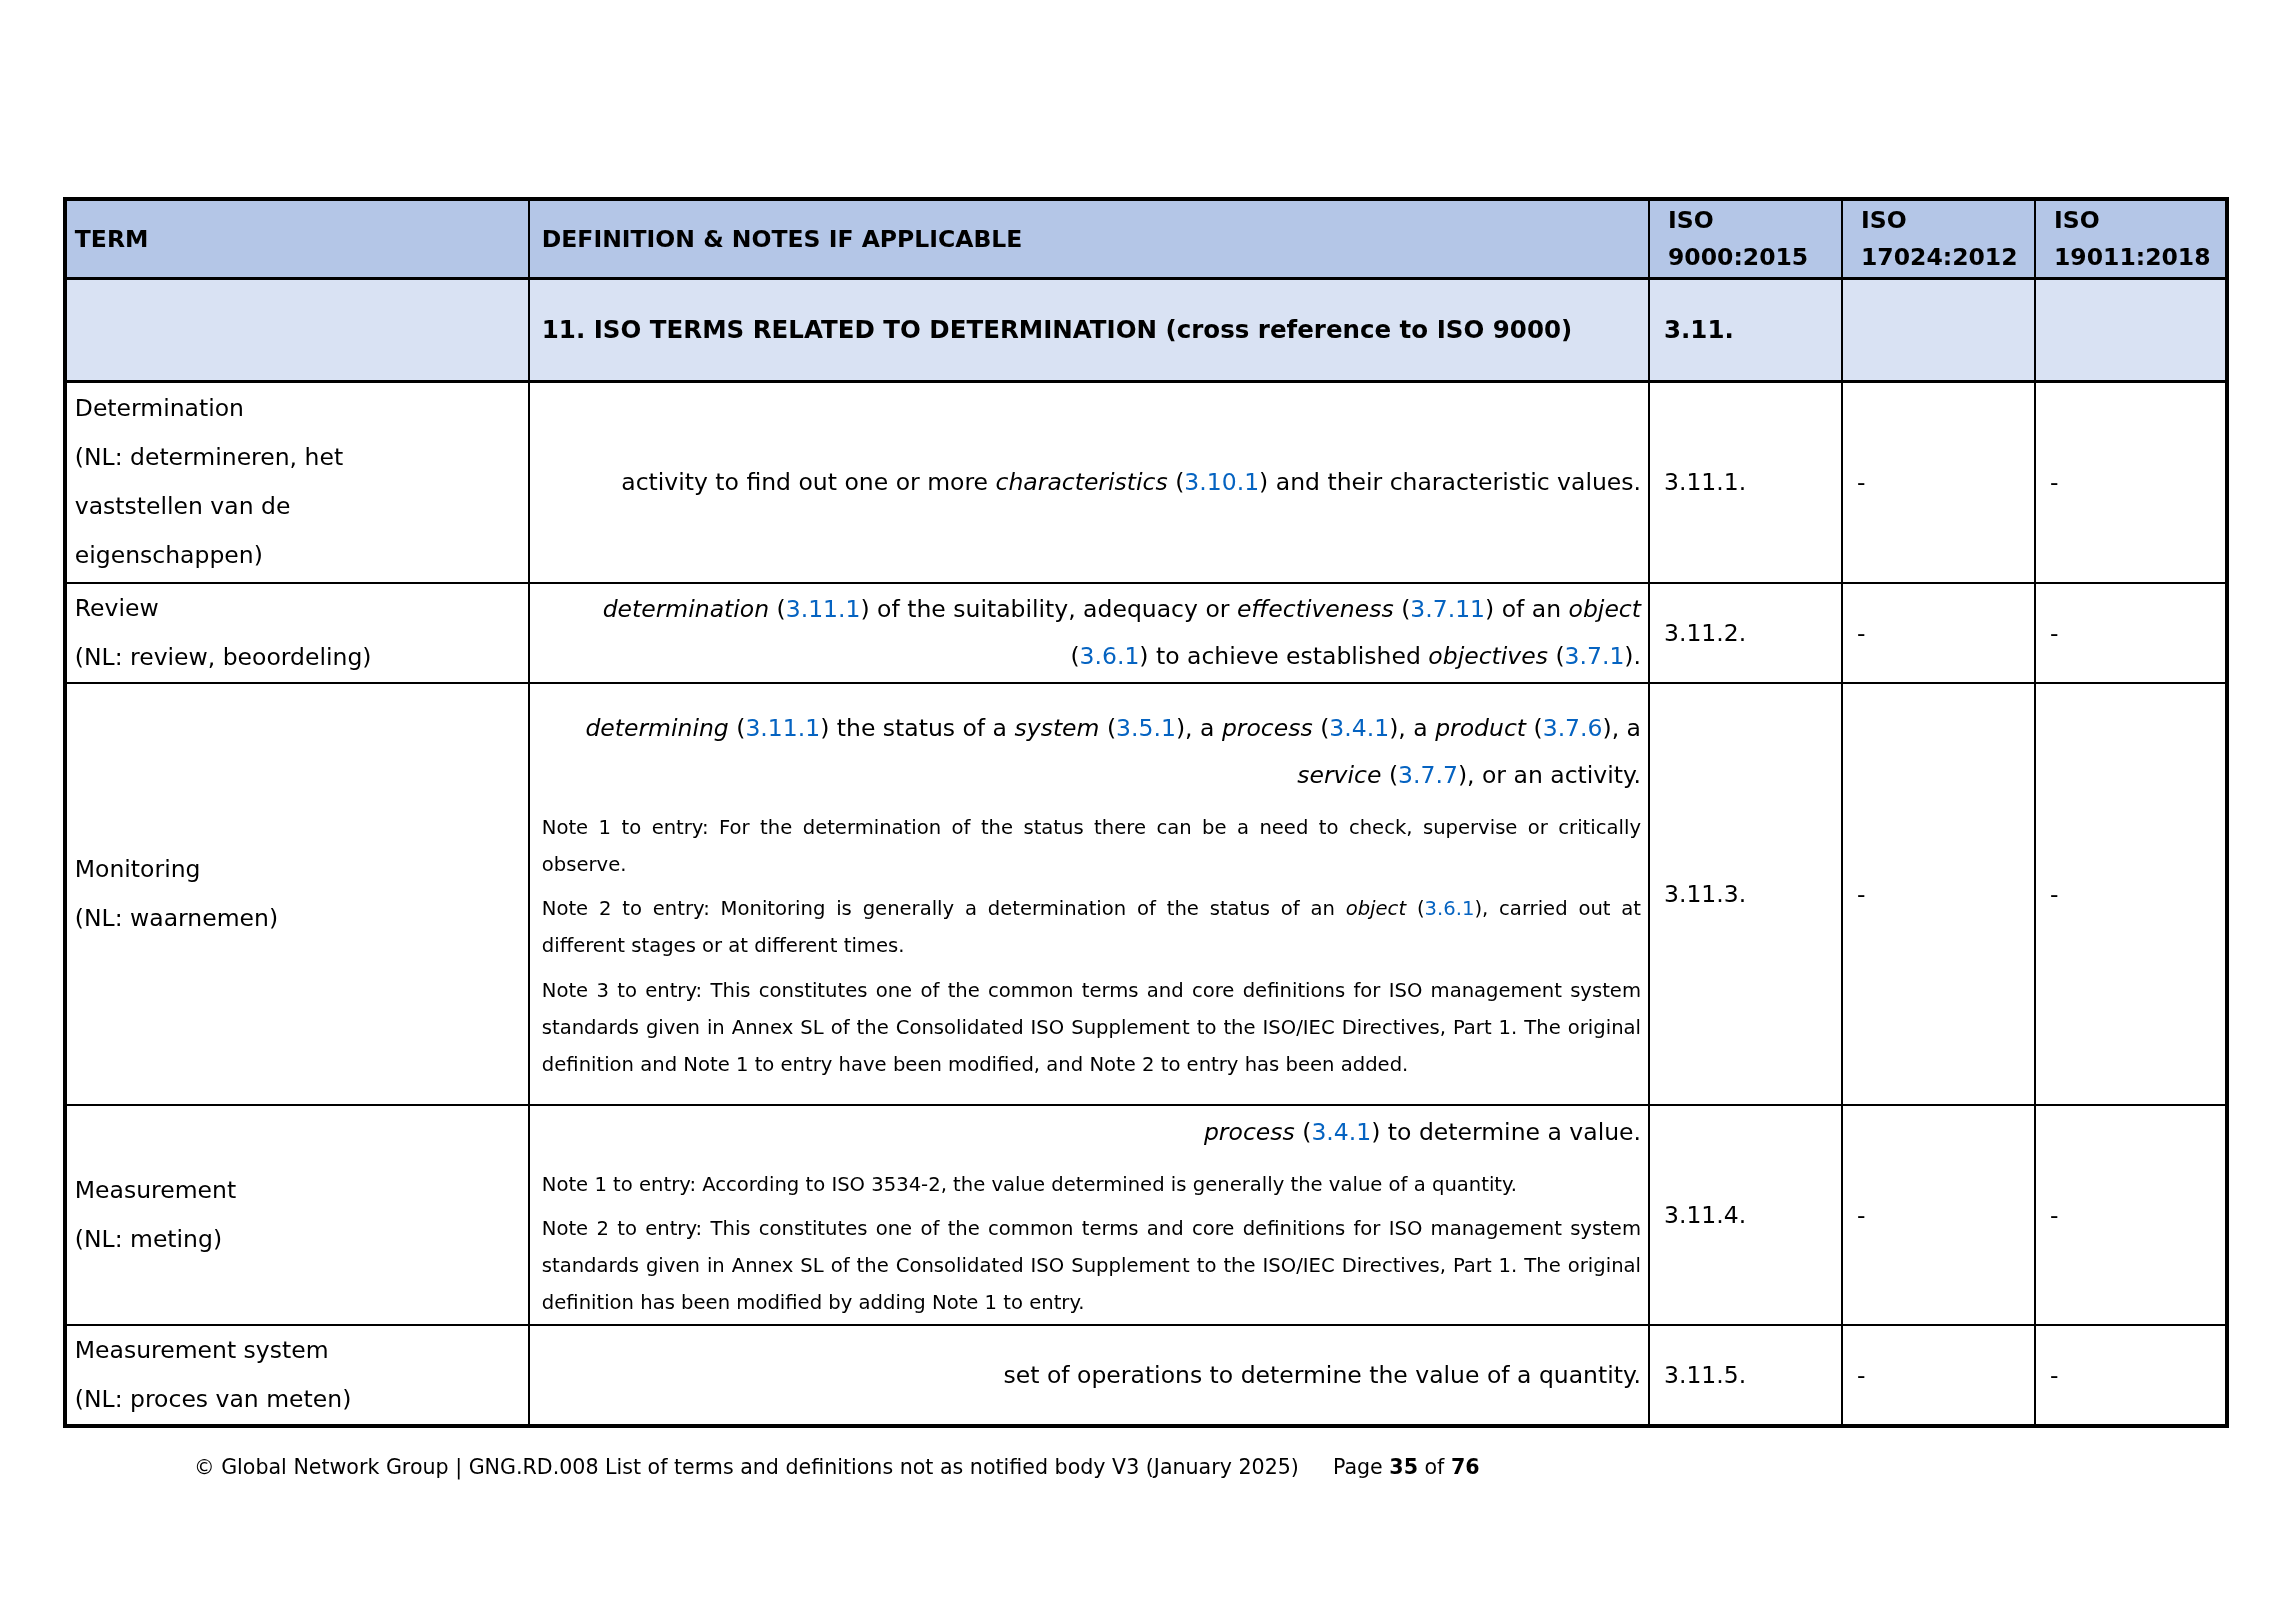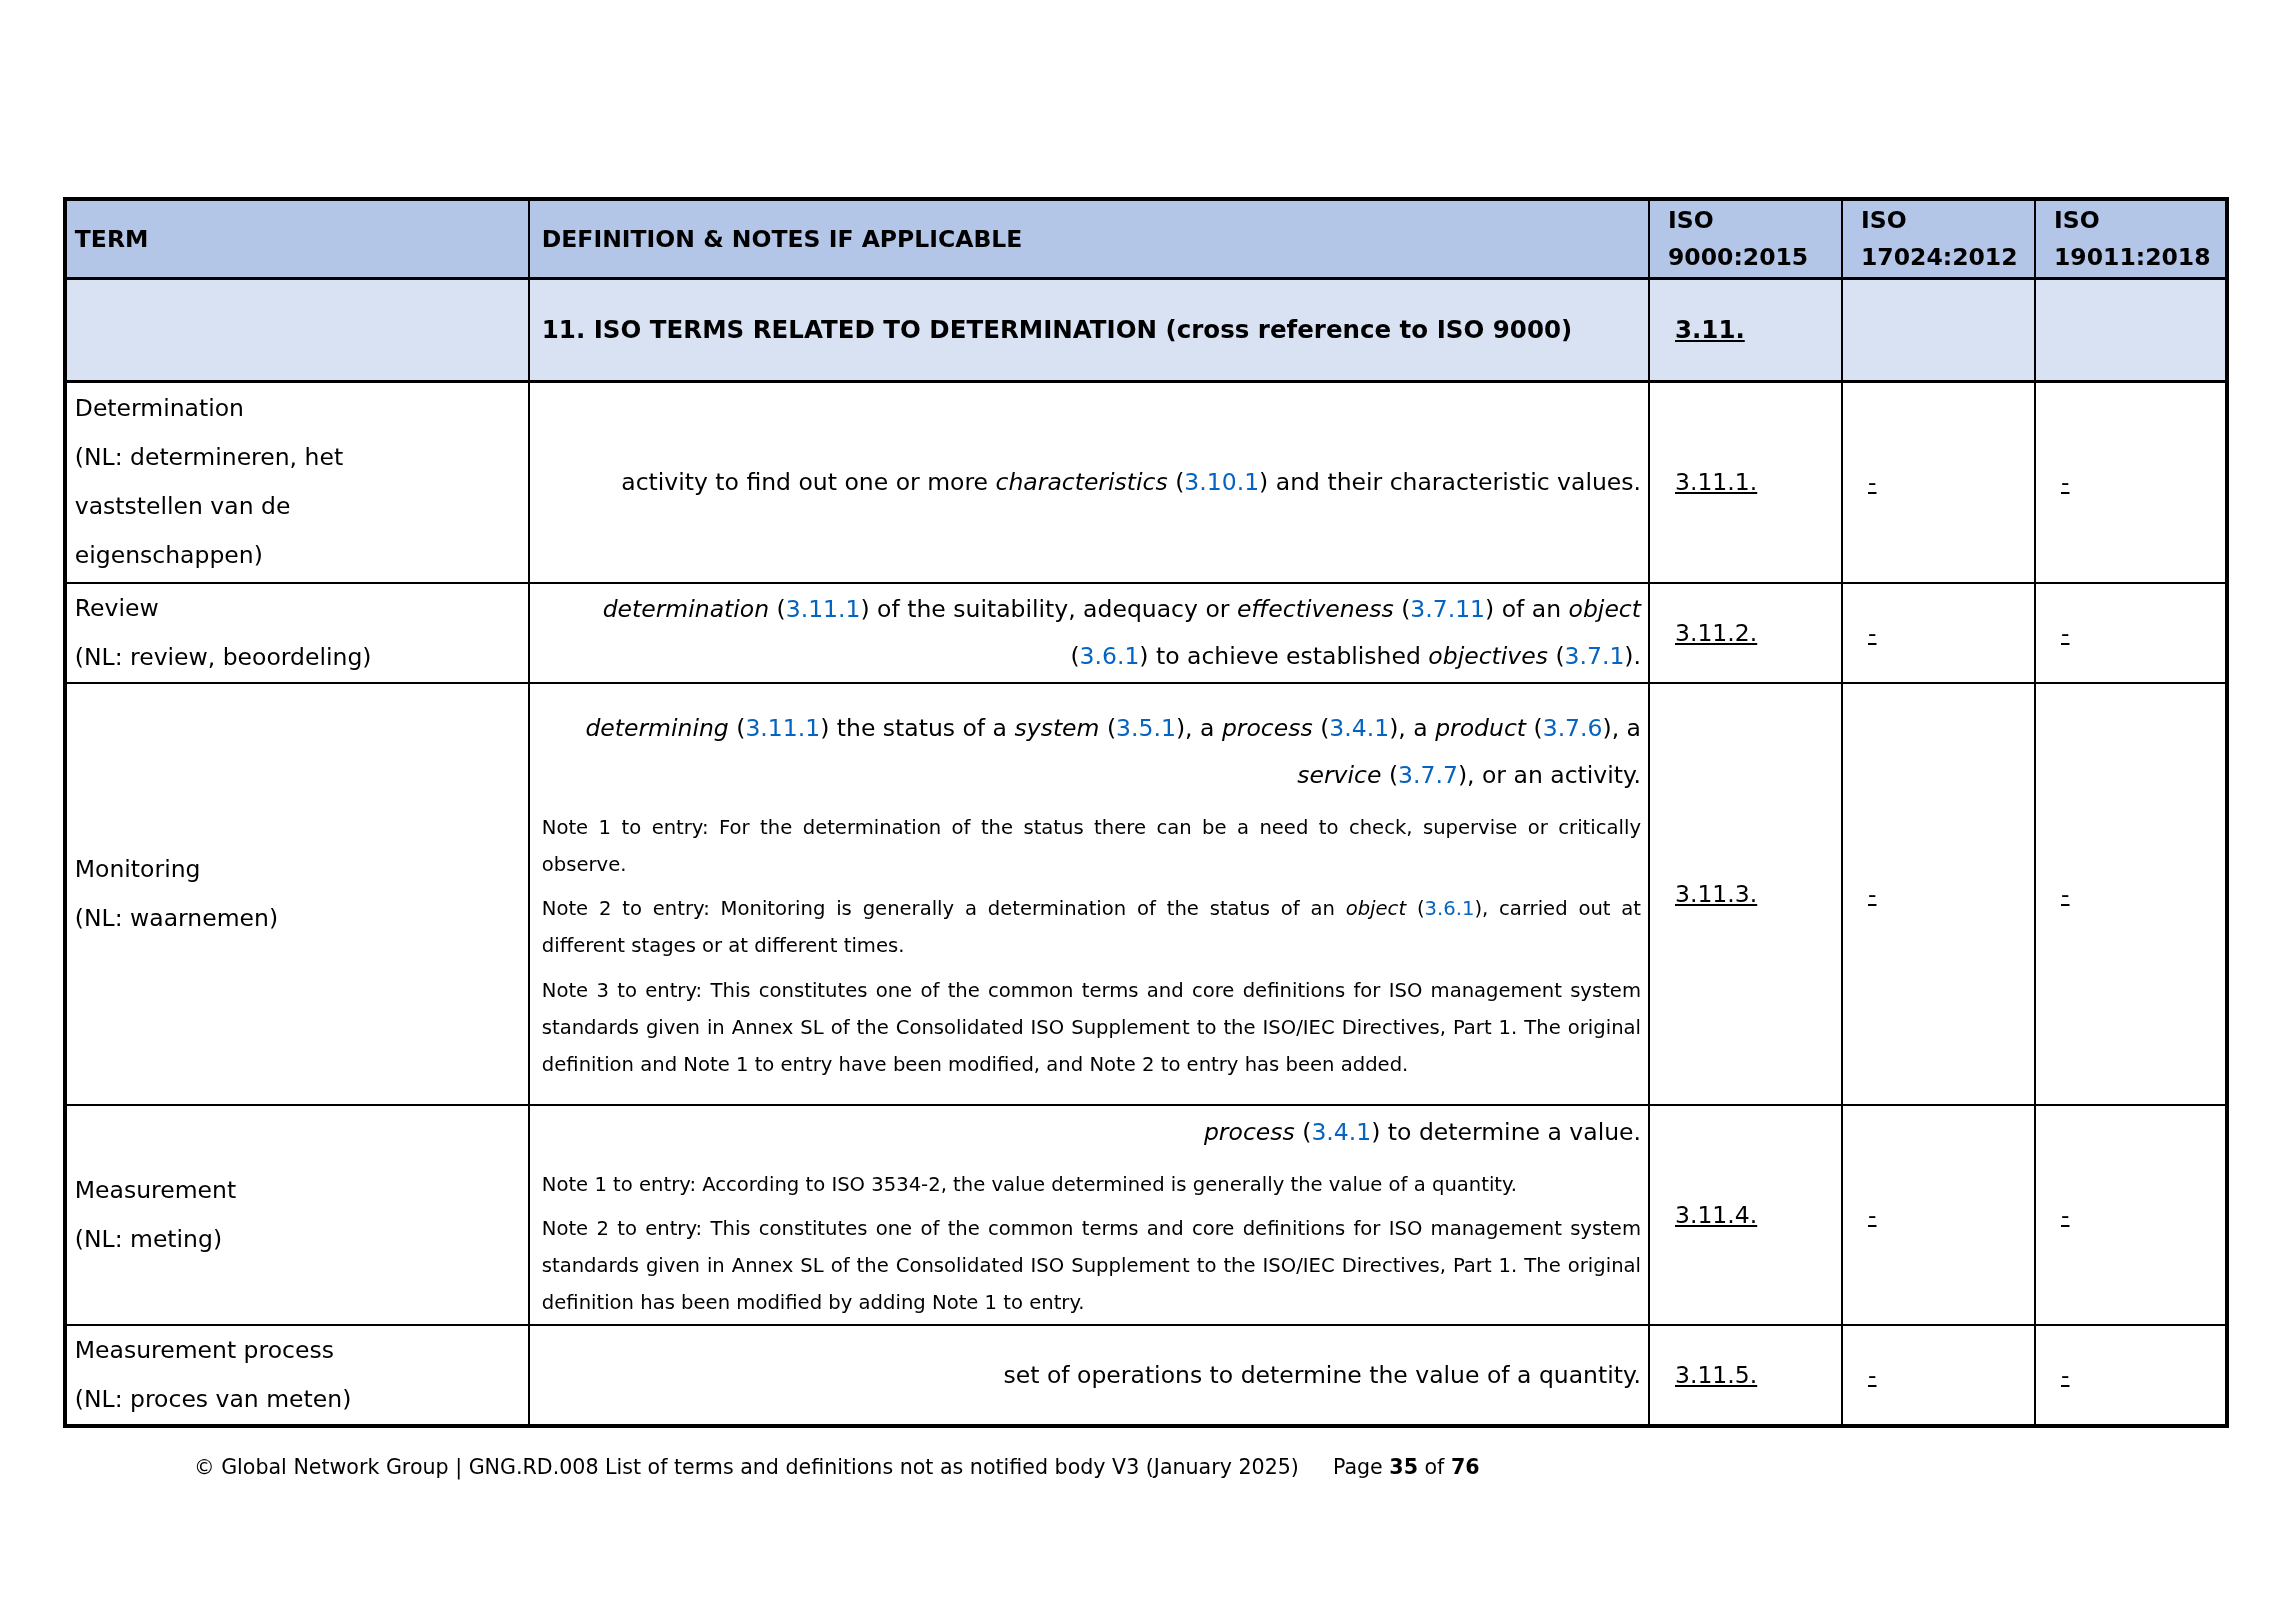--- a/index.html
+++ b/index.html
@@ -50,21 +50,21 @@
   .term-name,.term-nl{line-height:49px;}
   .term-nl{max-width:338px;}
   td.def-cell{padding-left:11.8px;padding-right:7px;}
   p.def-main{
     margin:0;font-size:23.5px;line-height:47px;text-align:right;
   }
   p.def-note{
     margin:7.8px 0 0 0;font-size:19.6px;line-height:37px;text-align:justify;
   }
   p.def-main + p.def-note{margin-top:9.8px;}
-  td.iso-cell{padding-left:25px;font-size:23.5px;text-decoration:underline;}
+  td.iso-cell{padding-left:14px;font-size:23.5px;}
   td.iso-cell.bold{font-weight:bold;font-size:24.5px;}
   .it{font-style:italic;}
   .link{color:var(--link);cursor:pointer;}
   .footer{
     position:absolute;left:194px;top:1455px;
     font-size:20.6px;white-space:nowrap;
   }
   .footer .page-info{margin-left:34px;}
   .footer b{font-weight:bold;}
 </style>
@@ -157,21 +157,21 @@
             <p class="def-main"><span class="it ">process</span><span> (</span><span class="link">3.4.1</span><span>) to determine a value.</span></p>
             <p class="def-note"><span>Note 1 to entry: According to ISO 3534-2, the value determined is generally the value of a quantity.</span></p>
             <p class="def-note"><span>Note 2 to entry: This constitutes one of the common terms and core definitions for ISO management system standards given in Annex SL of the Consolidated ISO Supplement to the ISO/IEC Directives, Part 1. The original definition has been modified by adding Note 1 to entry.</span></p>
           </td>
           <td class="iso-cell">3.11.4.</td>
           <td class="iso-cell">-</td>
           <td class="iso-cell">-</td>
         </tr>
         <tr class="term-row" style="height: 98px;">
           <td class="term-cell">
-            <div class="term-name">Measurement process</div>
+            <div class="term-name">Measurement system</div>
             <div class="term-nl">(NL: proces van meten)</div>
           </td>
           <td class="def-cell">
             <p class="def-main"><span>set of operations to determine the value of a quantity.</span></p>
           </td>
           <td class="iso-cell">3.11.5.</td>
           <td class="iso-cell">-</td>
           <td class="iso-cell">-</td>
         </tr>
       </tbody>

